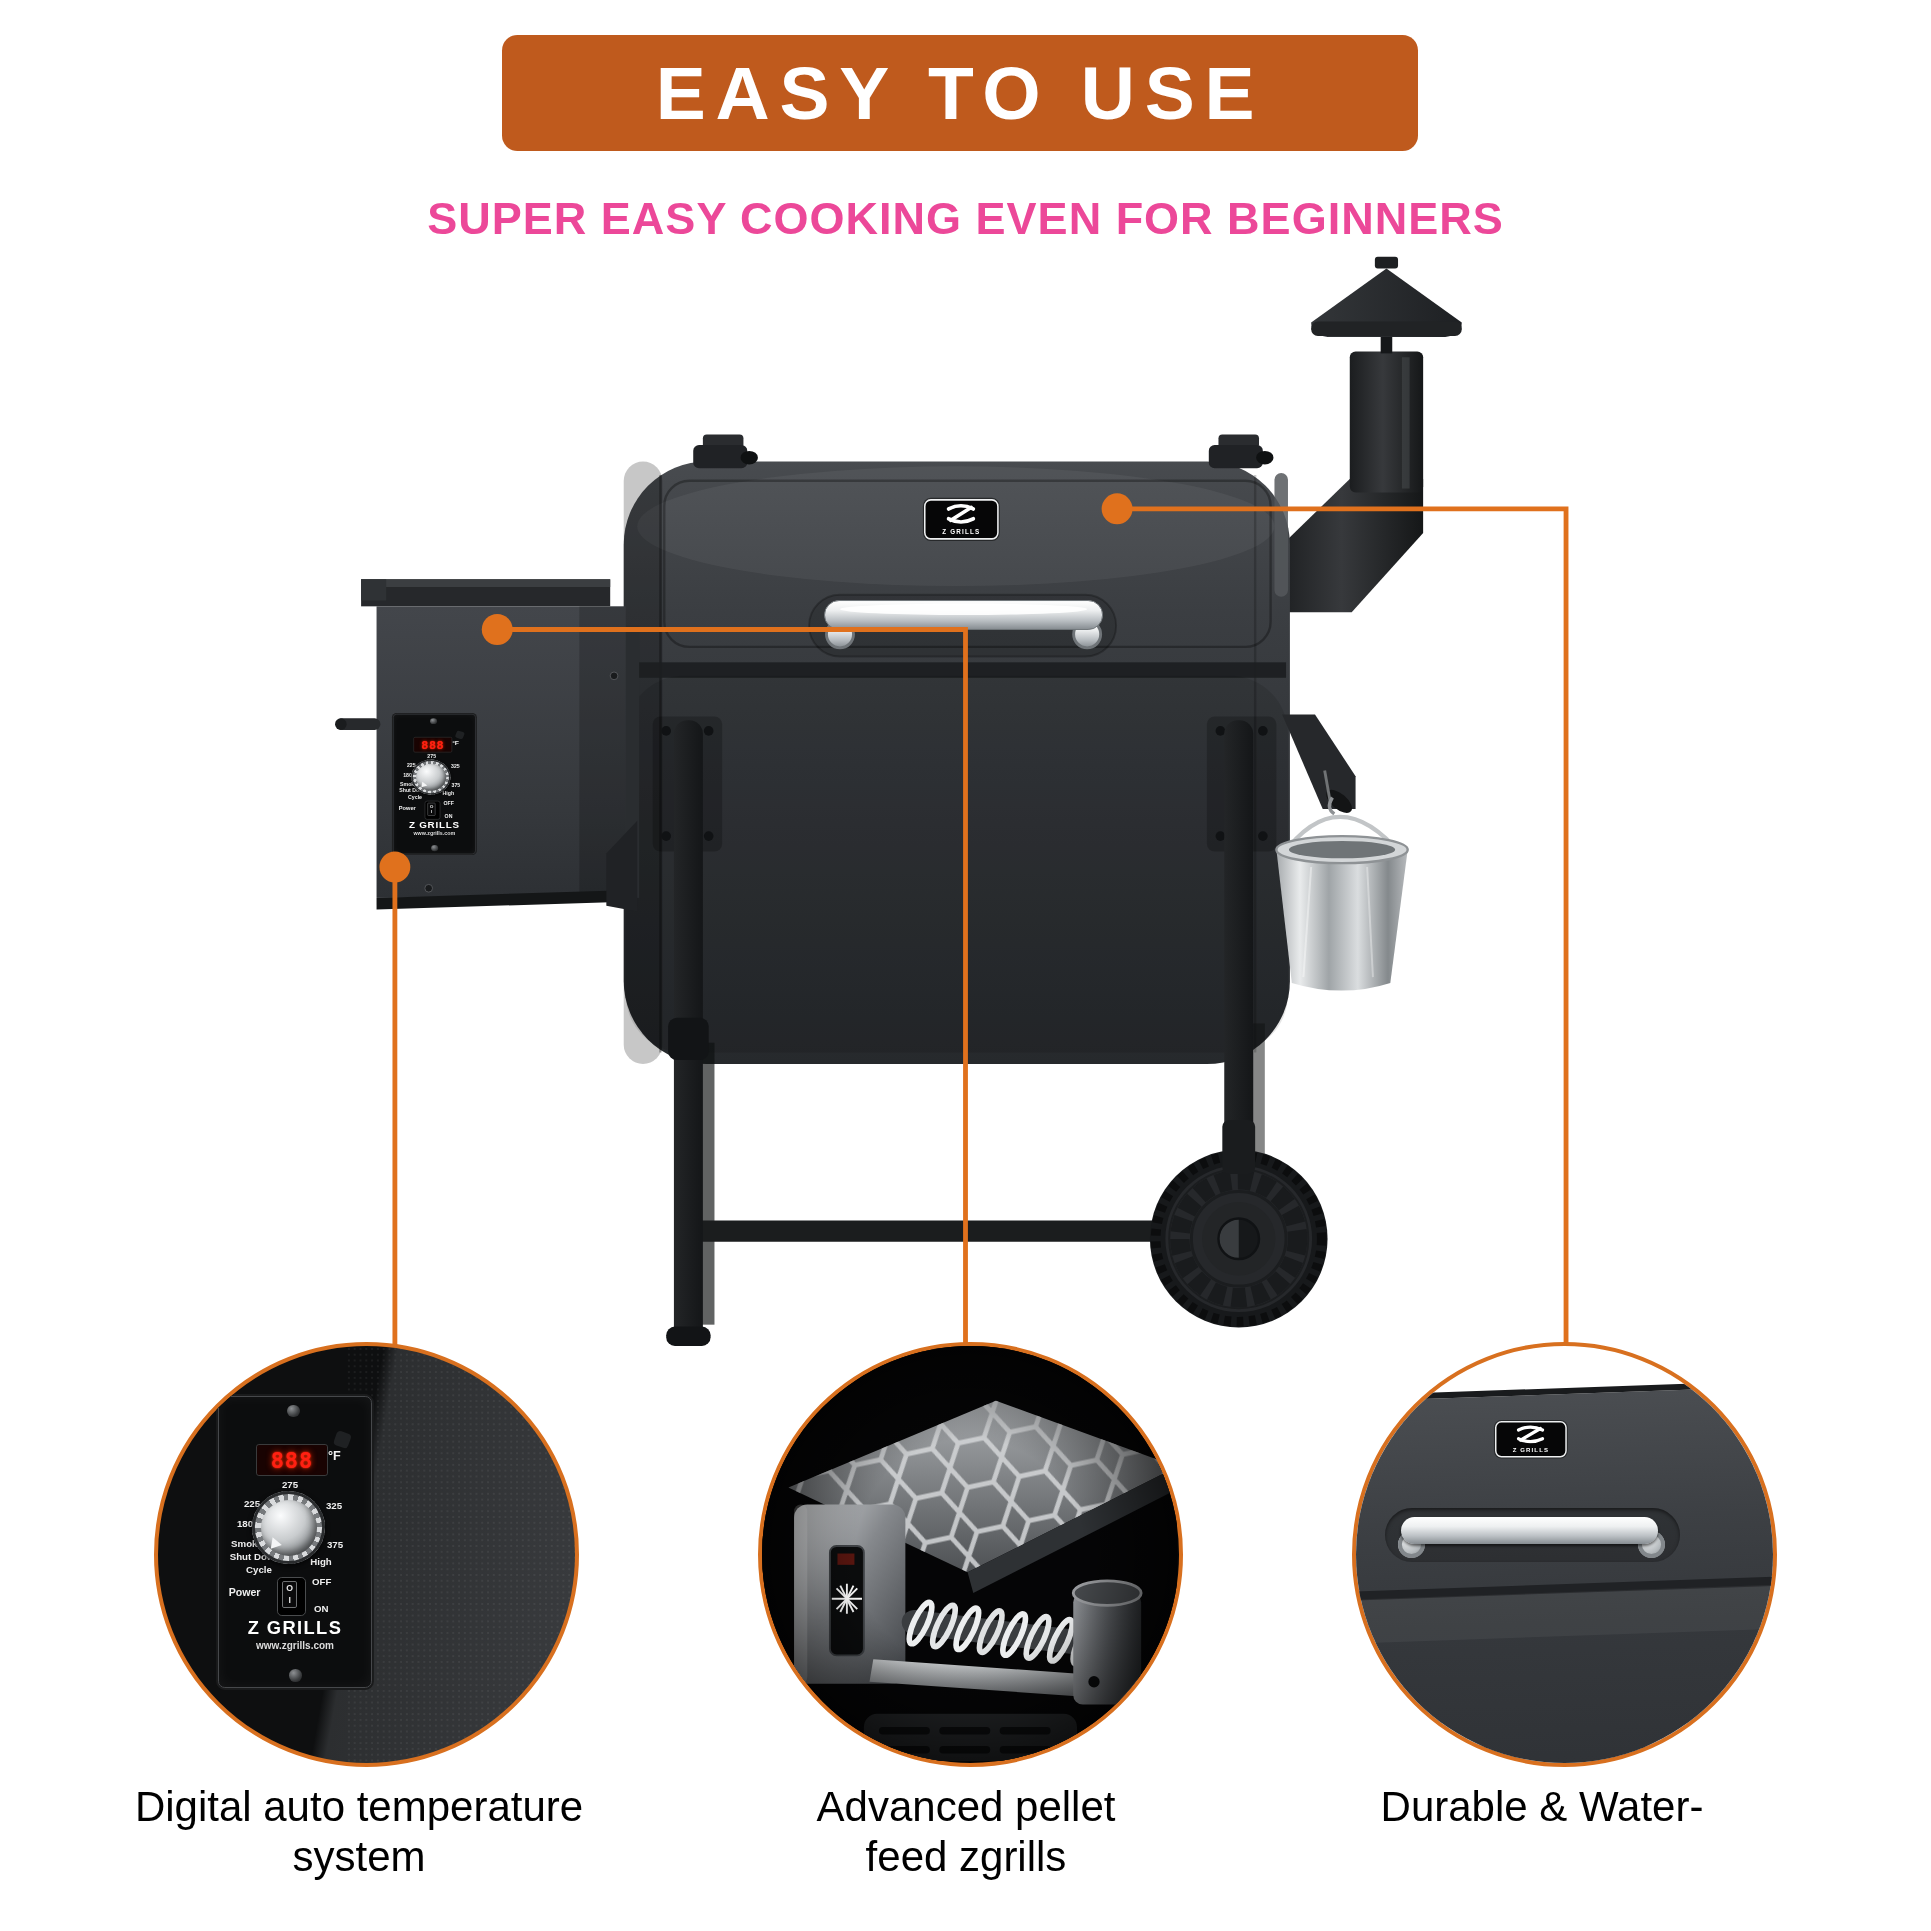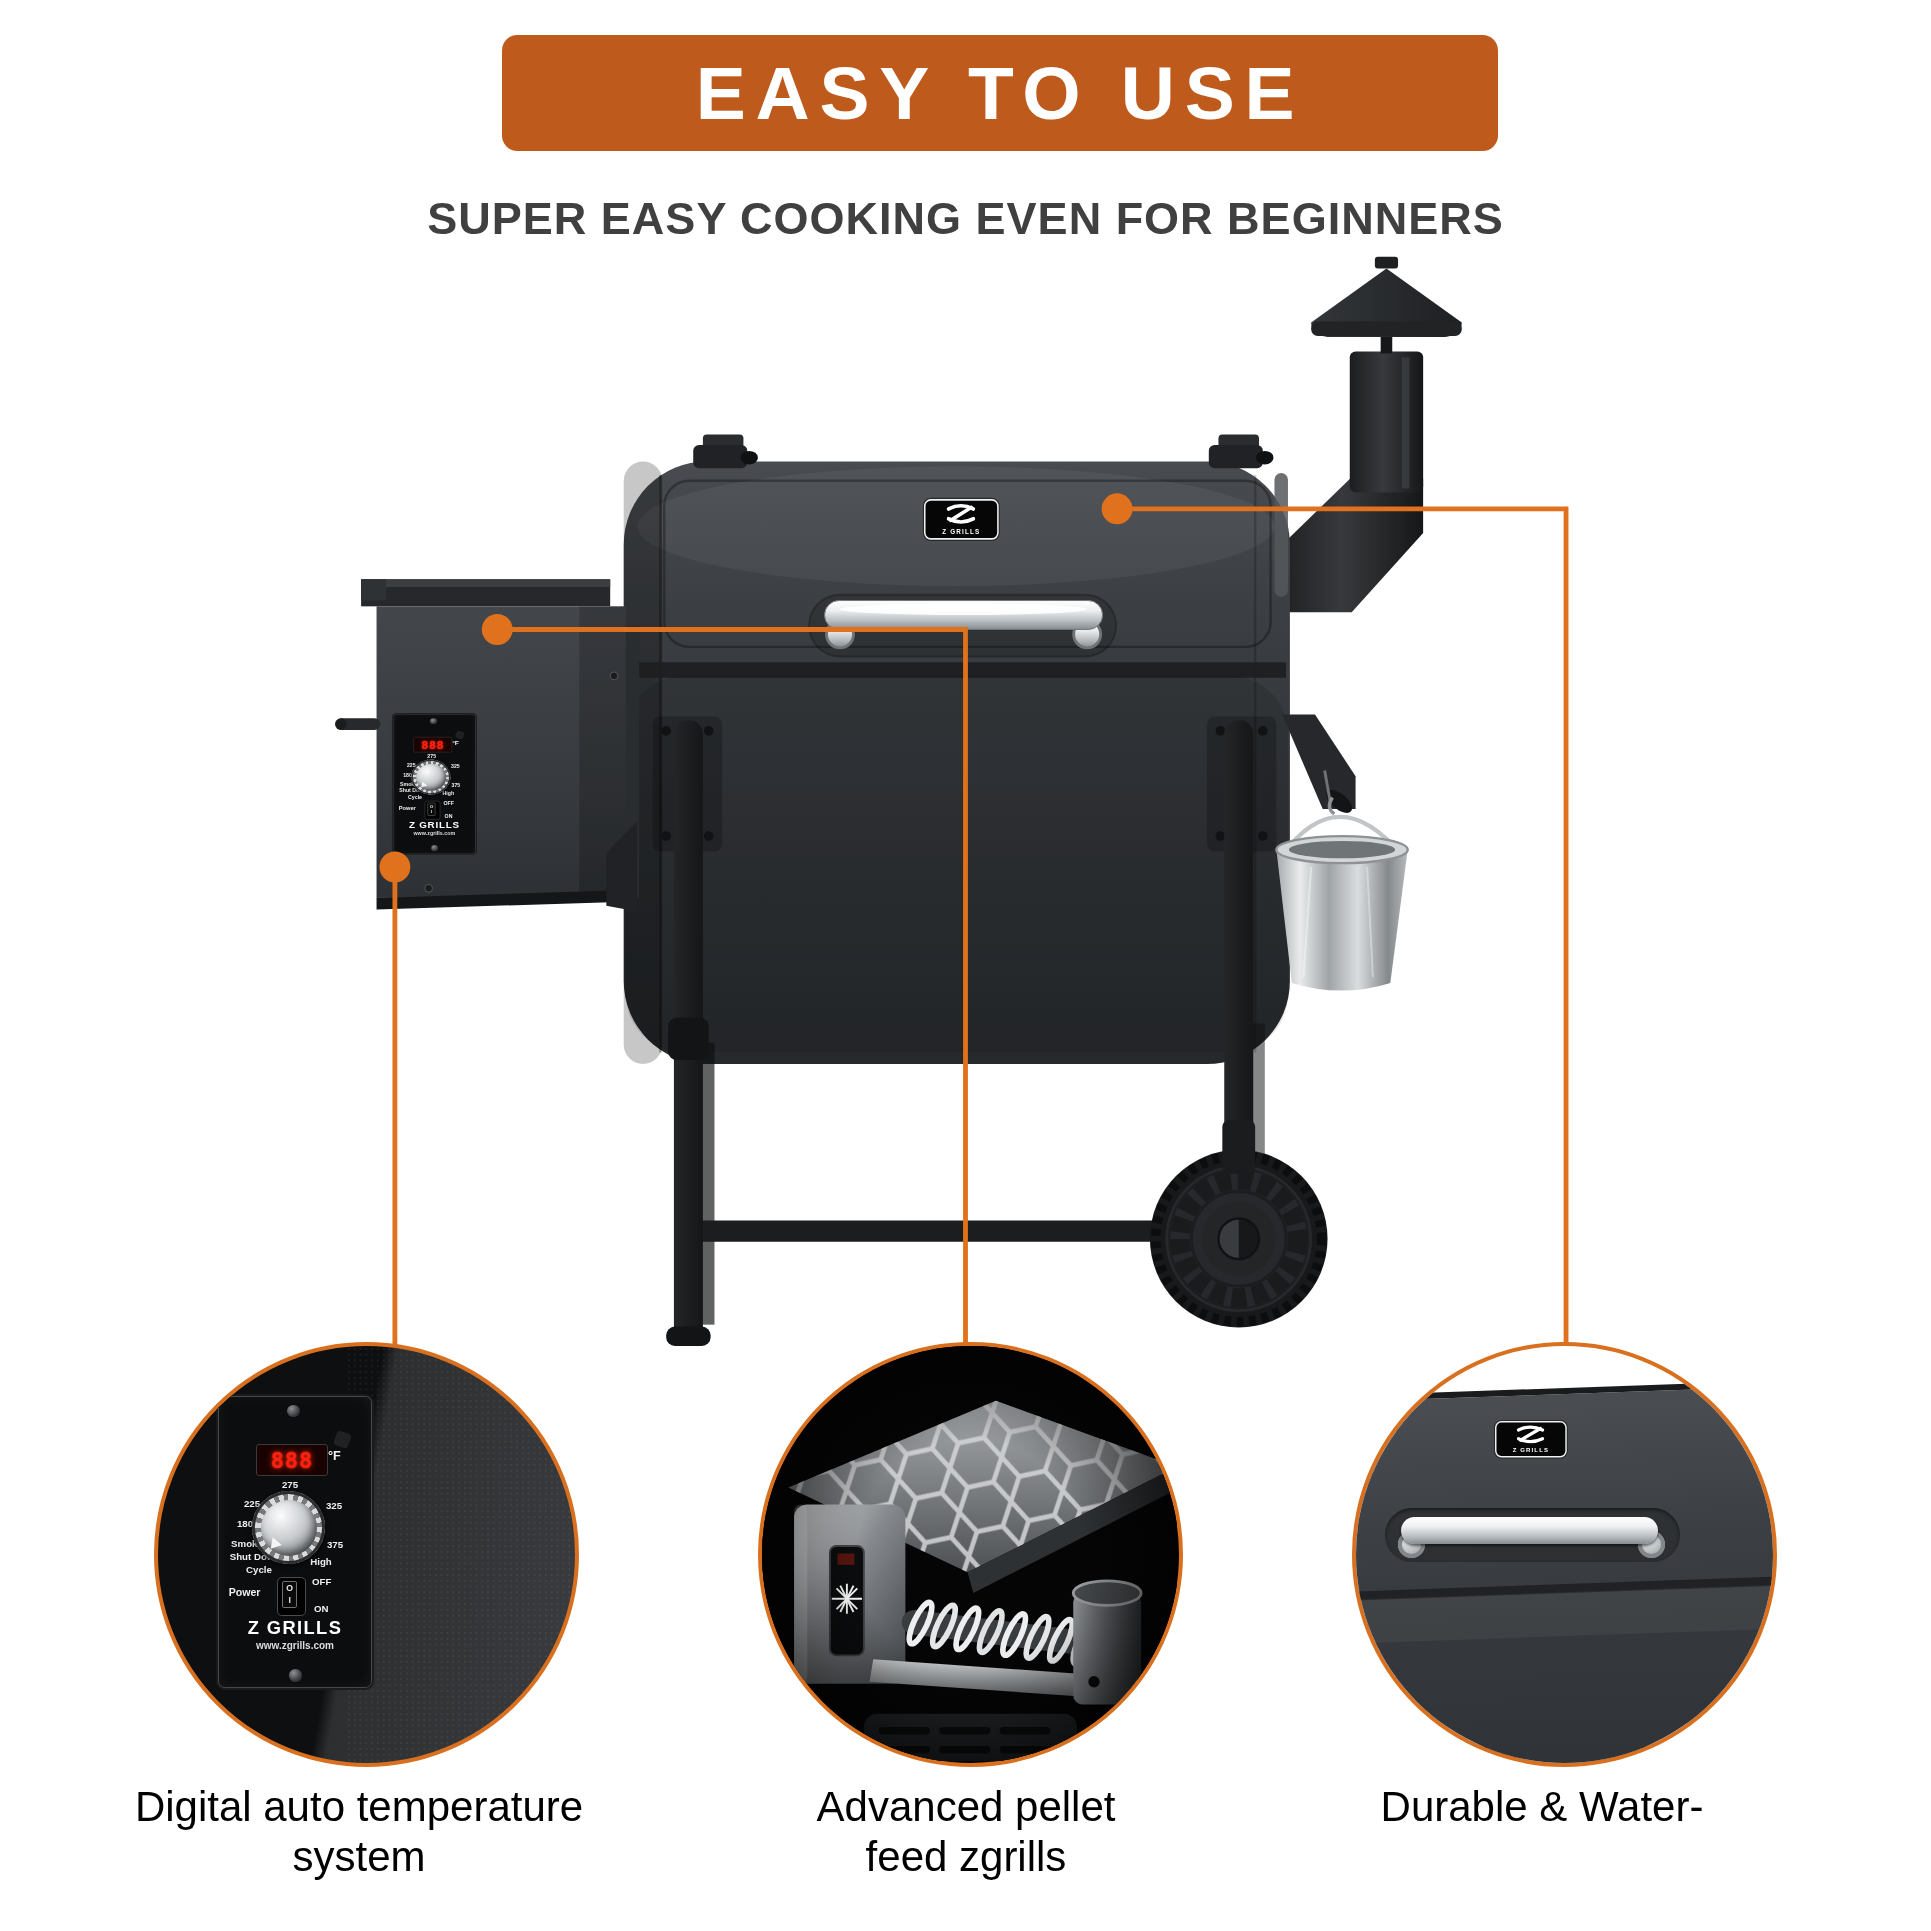--- a/index.html
+++ b/index.html
@@ -1,23 +1,23 @@
 <!DOCTYPE html>
 <html><head>
 <meta charset="utf-8">
 <style>
   html,body{margin:0;padding:0;background:#ffffff;}
   body{width:1931px;height:1931px;position:relative;font-family:"Liberation Sans",sans-serif;}
   .stage{position:absolute;inset:0;width:1931px;height:1931px;background:#fff;overflow:hidden;}
 
   
-  .banner{position:absolute;left:502px;top:35px;width:996px;height:116px;background:#bf5a1d;
+  .banner{position:absolute;left:502px;top:35px;width:916px;height:116px;background:#bf5a1d;
           border-radius:15.4px;display:flex;align-items:center;justify-content:center;}
   .banner span{color:#ffffff;font-size:75px;font-weight:bold;letter-spacing:9.7px;}
-  .subtitle{position:absolute;left:0;top:193px;width:1931px;text-align:center;color:#404040;
+  .subtitle{position:absolute;left:0;top:193px;width:1931px;text-align:center;color:#ec4899;
             font-size:45px;font-weight:bold;letter-spacing:1px;}
 
   
   svg.grill{position:absolute;left:0;top:0;z-index:1;}
   svg.lines{position:absolute;left:0;top:0;z-index:4;pointer-events:none;}
 
   
   .cpanel{position:absolute;width:154px;height:292px;background:#0c0d0e;border:1.9px solid #46484b;
           border-radius:6.8px;box-shadow:0 0 0 1.9px #1a1b1c, inset 0 0 13.5px rgba(255,255,255,.05);box-sizing:border-box;}
   .cpanel .screw{position:absolute;width:12.6px;height:12.6px;border-radius:50%;

